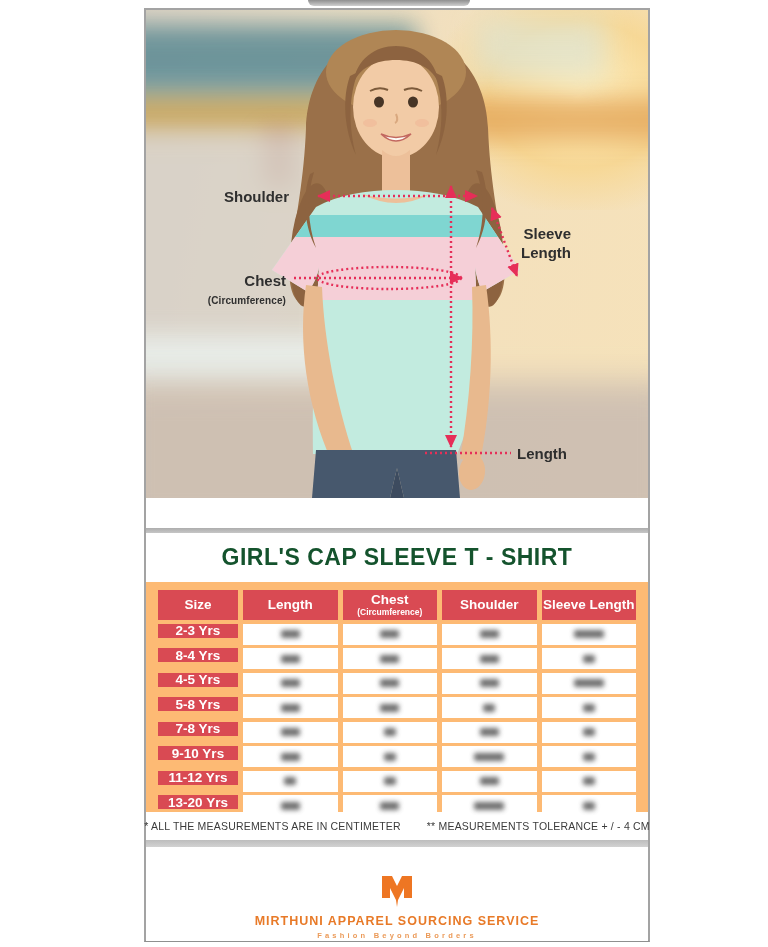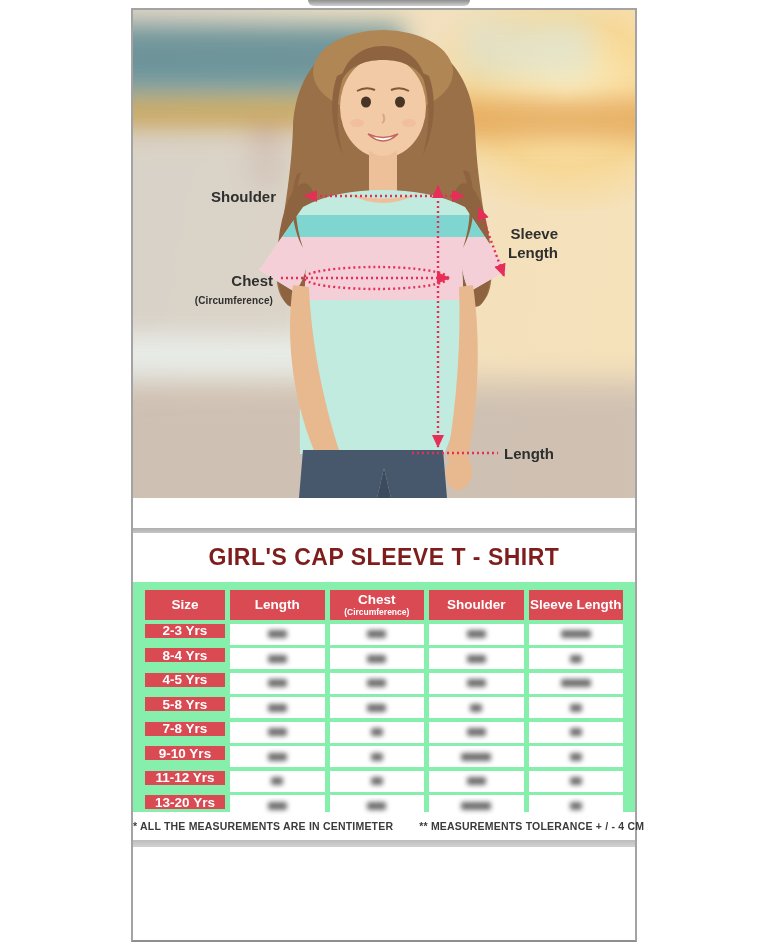--- a/index.html
+++ b/index.html
@@ -4,21 +4,21 @@
 <style>
   html,body{margin:0;padding:0;}
   body{
     width:768px;height:947px;position:relative;background:#ffffff;overflow:hidden;
     font-family:"Liberation Sans",sans-serif;
   }
   
   .top-notch{position:absolute;left:308px;top:0;width:162px;height:6px;
     background:linear-gradient(180deg,#8f8f8f,#cfcfcf);border-radius:0 0 7px 7px;}
   
-  .card{position:absolute;left:131px;top:8px;width:506px;height:934px;
+  .card{position:absolute;left:144px;top:8px;width:506px;height:934px;
     background:#ffffff;border:2px solid #a3a3a3;border-bottom-color:#8f8f8f;box-sizing:border-box;}
   
   .photo{position:relative;width:502px;height:488px;overflow:hidden;
     background:linear-gradient(100deg,#ddd3c4 0%,#e9dcc4 30%,#f3e0bd 55%,#f6e2ba 100%);}
   .blob{position:absolute;filter:blur(12px);}
   .b-teal{left:-30px;top:15px;width:300px;height:70px;background:#628e96;opacity:.9;}
   .b-teal2{left:-30px;top:70px;width:250px;height:28px;background:#7aa3ab;opacity:.6;}
   .b-yellow{left:-30px;top:86px;width:230px;height:42px;background:#c9a355;opacity:.85;}
   .b-red{left:118px;top:122px;width:30px;height:55px;background:#a85a48;opacity:.6;}
   .b-grayleft{left:-30px;top:120px;width:210px;height:230px;background:#d8d2c9;opacity:.8;}
@@ -33,35 +33,35 @@
   .lbl-shoulder{left:78px;top:177px;}
   .lbl-sleeve{left:375px;top:214px;text-align:right;}
   .lbl-chest{left:40px;top:261px;width:100px;text-align:right;}
   .lbl-chest .sub{font-size:10px;letter-spacing:.1px;margin-top:1px;}
   .lbl-length{left:371px;top:434px;}
   
   .gap-white{height:30px;background:#ffffff;}
   .divider{height:5px;background:linear-gradient(180deg,#adadad,#c6c6c6);}
   .divider2{height:7px;background:linear-gradient(180deg,#bdbdbd,#d2d2d2);}
   .title-band{height:49px;background:#ffffff;display:flex;align-items:center;justify-content:center;}
-  .title{font-size:23px;font-weight:700;letter-spacing:.5px;color:#7f1d1d;}
-  
-  .table-section{height:230px;background:#86efac;box-sizing:border-box;padding:8px 12px 0;}
+  .title{font-size:23px;font-weight:700;letter-spacing:.5px;color:#14532d;}
+  
+  .table-section{height:230px;background:#fdba74;box-sizing:border-box;padding:8px 12px 0;}
   .size-table{display:grid;grid-template-columns:80px repeat(4,1fr);gap:3.5px 5px;}
   .th{background:var(--red);color:#fff;font-weight:700;font-size:13.5px;text-align:center;
       height:30px;display:flex;flex-direction:column;justify-content:center;line-height:1.05;}
   .th .sub{font-size:8.5px;font-weight:700;}
   .td-size{background:var(--red);color:#fff;font-weight:700;font-size:13.5px;
       display:flex;align-items:center;justify-content:center;height:14px;}
   .td{background:#ffffff;display:flex;align-items:center;justify-content:center;height:21px;}
   .vblob{display:block;height:8px;background:#4a4a4a;border-radius:2px;filter:blur(2.6px);opacity:.8;}
   .vb-s{width:12px}.vb-m{width:19px}.vb-l{width:30px}
   
-  .note-band{height:28px;background:#ffffff;display:flex;align-items:center;justify-content:space-between;
-      gap:26px;font-size:10.5px;font-weight:700;color:#3b3b3b;letter-spacing:.2px;white-space:nowrap;}
+  .note-band{height:28px;background:#ffffff;display:flex;align-items:center;justify-content:center;
+      gap:26px;font-size:10.5px;font-weight:400;color:#3b3b3b;letter-spacing:.2px;white-space:nowrap;}
   .brand-section{height:94px;background:#ffffff;text-align:center;box-sizing:border-box;padding-top:29px;}
   .brand-name{font-size:12.5px;font-weight:700;letter-spacing:1px;color:#e87a28;margin-top:2px;}
   .brand-tagline{font-size:7.5px;font-weight:600;letter-spacing:3.2px;color:#eb9a58;margin-top:3px;}
 </style>
 </head>
 <body>
 
 <div class="top-notch"></div>
 
 <div class="card">
@@ -286,14 +286,21 @@
         </div>
       </div>
   </div>
 
   <div class="note-band">
     <span>* ALL THE MEASUREMENTS ARE IN CENTIMETER</span>
     <span>** MEASUREMENTS TOLERANCE + / - 4 CM</span>
   </div>
   <div class="divider2"></div>
 
+  <div class="brand-section">
+    <svg width="30" height="32" viewBox="0 0 30 32">
+      <polygon fill="#ee7623" points="0,0 10,0 15,10 20,0 30,0 30,22 22,22 22,12 16,24 15,31 14,24 8,12 8,22 0,22"></polygon>
+    </svg>
+    <div class="brand-name">MIRTHUNI APPAREL SOURCING SERVICE</div>
+    <div class="brand-tagline">Fashion Beyond Borders</div>
+  </div>
 
 </div>
 
 </body></html>

